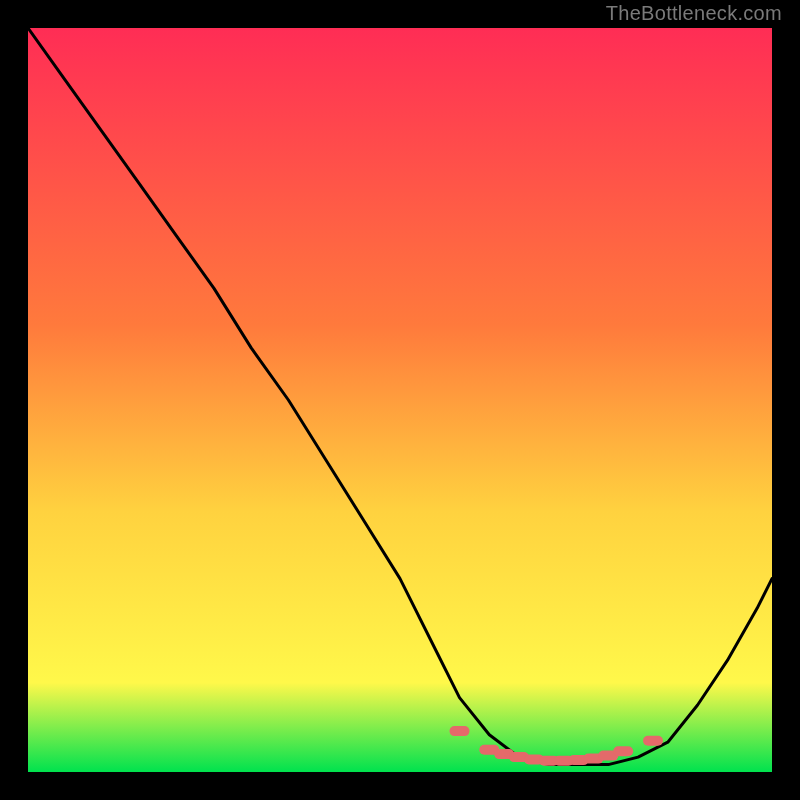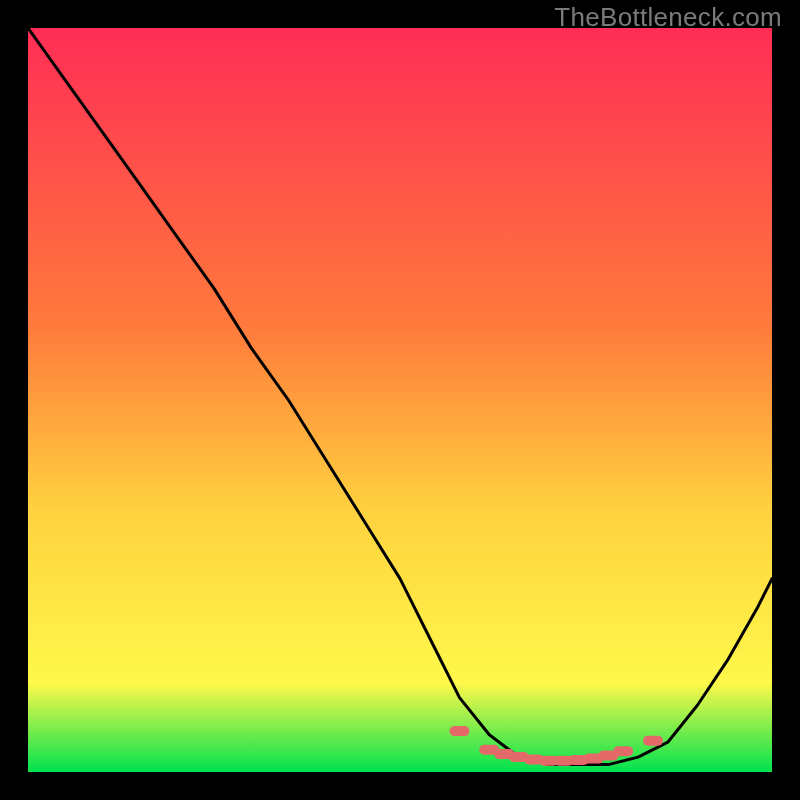--- a/index.html
+++ b/index.html
@@ -9,21 +9,21 @@
     height: 800px;
     background: #000;
     position: relative;
     font-family: Arial, Helvetica, sans-serif;
   }
   .attribution {
     position: absolute;
     top: 2px;
     right: 18px;
     color: #7a7a7a;
-    font-size: 26px;
+    font-size: 20px;
     font-weight: 500;
     letter-spacing: 0.3px;
   }
   .plot-frame {
     position: absolute;
     left: 28px;
     top: 28px;
     width: 744px;
     height: 744px;
     background: #000;

